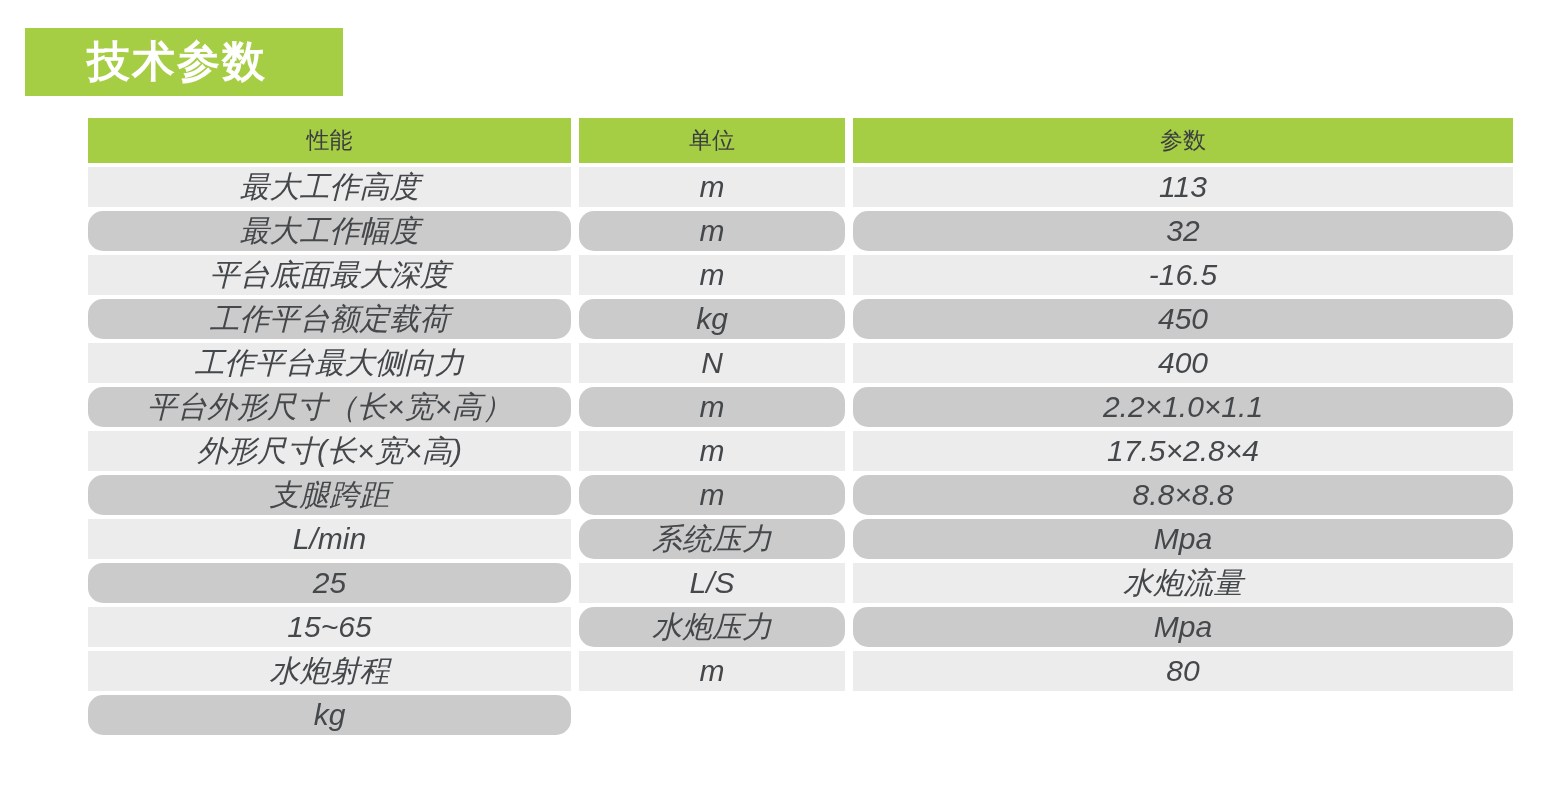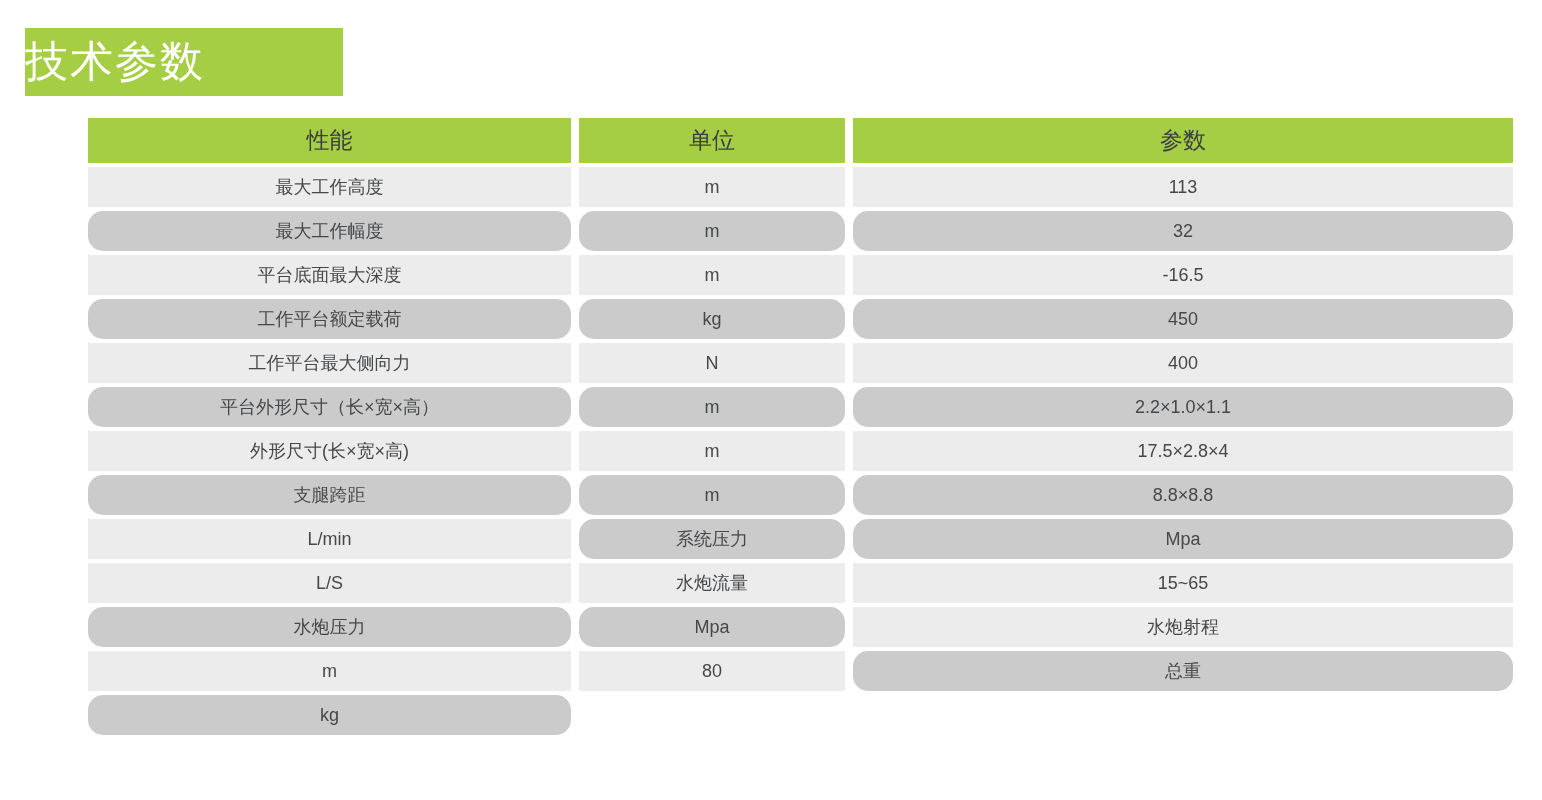--- a/index.html
+++ b/index.html
@@ -20,23 +20,24 @@
   .title-banner {
     position: absolute;
     left: 25px;
     top: 28px;
     width: 318px;
     height: 68px;
     background: var(--accent, #a6ce44);
   }
   .title-banner .title-text {
     display: block;
+    padding-left: 62px;
     line-height: 66px;
     font-size: 43px;
-    font-weight: normal;
+    font-weight: bold;
     letter-spacing: 2px;
     color: var(--title-color, #ffffff);
   }
   .spec-table {
     position: absolute;
     left: 88px;
     top: 118px;
     display: grid;
     grid-template-columns: 483px 266px 660px;
     grid-template-rows: 45px;
@@ -49,22 +50,23 @@
     justify-content: center;
     white-space: nowrap;
   }
   .cell.header {
     background: var(--accent, #a6ce44);
     font-size: 23px;
     font-weight: normal;
     color: var(--header-text, #3b3e40);
   }
   .cell.body {
-    font-size: 18px;
+    font-size: 30px;
     color: var(--body-text, #45484b);
+    font-style: italic;
   }
   .cell.light { background: var(--row-light, #ececec); }
   .cell.dark  { background: var(--row-dark,  #cbcbcb); border-radius: 15px; }
 </style>
 </head>
 <body>
 
 <div class="page">
 
   <div class="title-banner">
@@ -96,25 +98,25 @@
       <div class="cell body dark">2.2×1.0×1.1</div>
       <div class="cell body light">外形尺寸(长×宽×高)</div>
       <div class="cell body light">m</div>
       <div class="cell body light">17.5×2.8×4</div>
       <div class="cell body dark">支腿跨距</div>
       <div class="cell body dark">m</div>
       <div class="cell body dark">8.8×8.8</div>
       <div class="cell body light">L/min</div>
       <div class="cell body dark">系统压力</div>
       <div class="cell body dark">Mpa</div>
+      <div class="cell body dark">25</div>
       <div class="cell body light">L/S</div>
       <div class="cell body light">水炮流量</div>
       <div class="cell body light">15~65</div>
       <div class="cell body dark">水炮压力</div>
       <div class="cell body dark">Mpa</div>
       <div class="cell body light">水炮射程</div>
       <div class="cell body light">m</div>
       <div class="cell body light">80</div>
-      <div class="cell body dark">总重</div>
       <div class="cell body dark">kg</div>
     </div>
 
 </div>
 
 </body></html>

